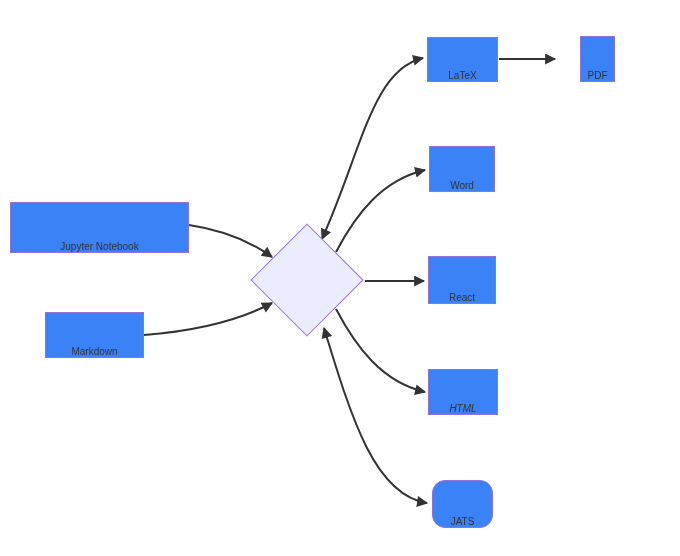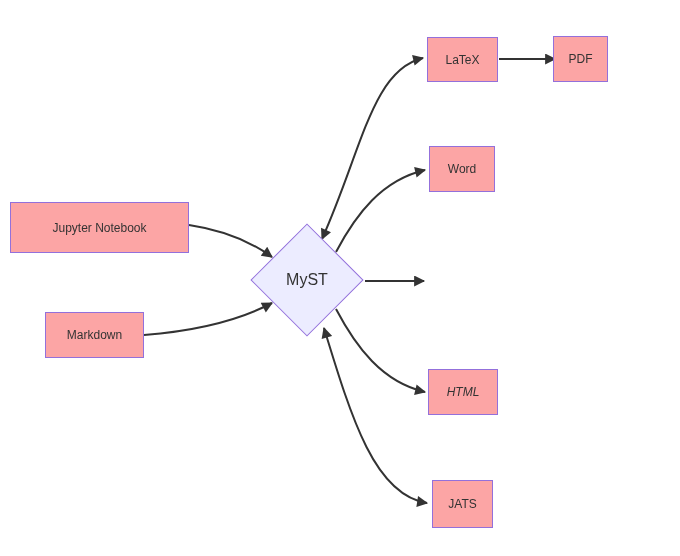--- a/index.html
+++ b/index.html
@@ -4,23 +4,23 @@
 <style>
   html,body { margin:0; padding:0; background:#ffffff; }
   .stage {
     position:relative; width:680px; height:556px; background:#ffffff;
     font-family:"Liberation Sans","DejaVu Sans",sans-serif; overflow:hidden;
   }
   .edges { position:absolute; left:0; top:0; width:680px; height:556px; }
   .edge { fill:none; stroke:#333333; stroke-width:2px; }
   .node {
     position:absolute; box-sizing:border-box;
-    background:#fca5a5; border:1px solid #9370DB;
-    color:#333333; font-size:12px; line-height:1;
-    display:flex; align-items:center; justify-content:center;
+    background:#3b82f6; border:1px solid #9370DB;
+    color:#333333; font-size:10px; line-height:1;
+    display:flex; align-items:flex-end; justify-content:center;
     white-space:nowrap;
   }
   .diamond-shape {
     position:absolute; box-sizing:border-box;
     background:#ECECFF; border:1px solid #9370DB;
     transform:rotate(45deg);
   }
   .diamond-label {
     position:absolute; color:#333333; font-size:16px; line-height:1;
     display:flex; align-items:center; justify-content:center;
@@ -58,36 +58,38 @@
 
   <div class="node" style="left:10px; top:202px; width:179px; height:51px;">
     <span>Jupyter Notebook</span>
   </div>
 
   <div class="node" style="left:45px; top:312px; width:99px; height:46px;">
     <span>Markdown</span>
   </div>
 
   <div class="diamond-shape" style="left:267px; top:240px; width:80px; height:80px;"></div>
-  <div class="diamond-label" style="left:267px; top:240px; width:80px; height:80px;">MyST</div>
 
   <div class="node" style="left:427px; top:37px; width:71px; height:45px;">
     <span>LaTeX</span>
   </div>
 
-  <div class="node" style="left:553px; top:36px; width:55px; height:46px;">
+  <div class="node" style="left:580px; top:36px; width:35px; height:46px;">
     <span>PDF</span>
   </div>
 
   <div class="node" style="left:429px; top:146px; width:66px; height:46px;">
     <span>Word</span>
   </div>
 
+  <div class="node" style="left:428px; top:256px; width:68px; height:48px;">
+    <span>React</span>
+  </div>
 
   <div class="node" style="left:428px; top:369px; width:70px; height:46px;font-style:italic;">
     <span>HTML</span>
   </div>
 
-  <div class="node" style="left:432px; top:480px; width:61px; height:48px;">
+  <div class="node" style="left:432px; top:480px; width:61px; height:48px;border-radius:13px;">
     <span>JATS</span>
   </div>
 
 </div>
 
 </body></html>

